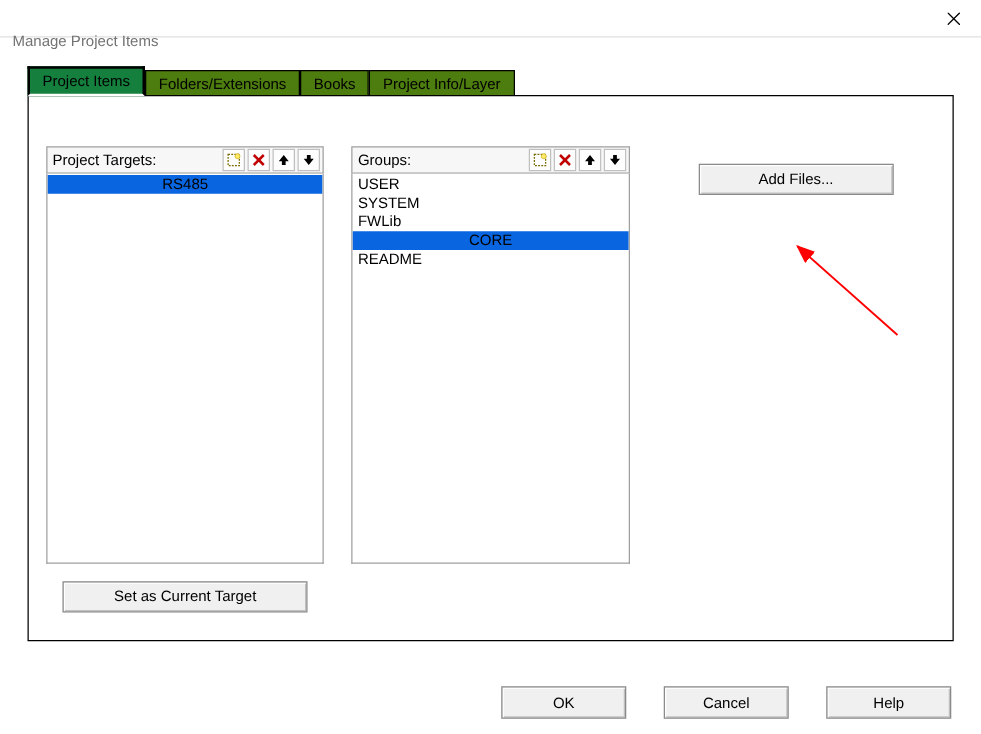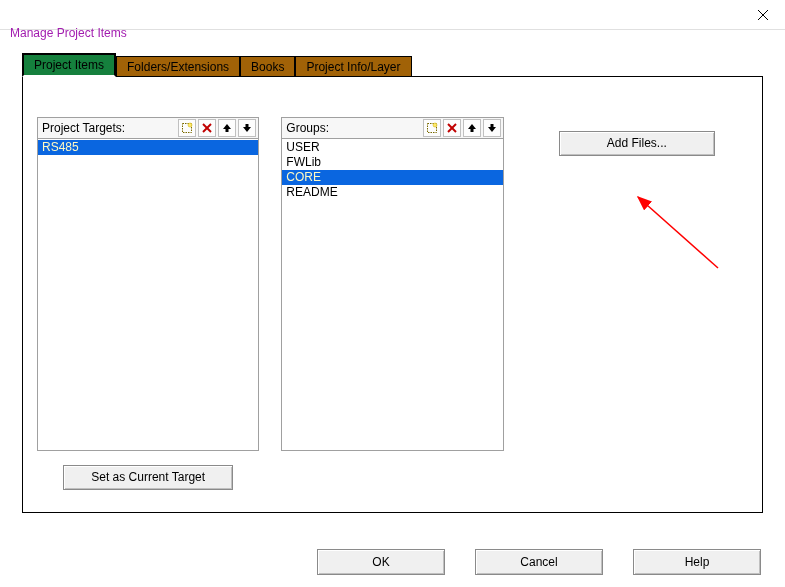--- a/index.html
+++ b/index.html
@@ -17,21 +17,21 @@
   
   .titlebar {
     height: 30px;
     display: flex;
     align-items: center;
     justify-content: space-between;
     padding: 0 0 0 10px;
     border-bottom: 1px solid #e0e0e0;
     background: #fff;
   }
-  .title-text { font-size: 12px; color: #a21caf; margin-top: 36px; }
+  .title-text { font-size: 12px; color: #737373; margin-top: 36px; }
   .close-btn {
     width: 44px;
     height: 29px;
     display: flex;
     align-items: center;
     justify-content: center;
     color: #000;
   }
   .close-btn svg { width: 10px; height: 10px; }
 
@@ -39,21 +39,21 @@
   .tabstrip {
     display: flex;
     align-items: flex-end;
     padding: 24px 22px 0 22px;
     height: 46px;
   }
   .tab {
     border: 1px solid #000;
     border-bottom: none;
     padding: 3px 10px 3px 10px;
-    background: #a16207;
+    background: #4d7c0f;
     position: relative;
     top: 1px;
     margin-right: 0px;
   }
   .tab.active {
     background: #15803d;
     border: 2px solid #000;
     border-bottom: 2px solid #fff;
     z-index: 2;
     font-weight: normal;
@@ -114,57 +114,58 @@
   .list-item {
     padding: 0 4px;
     line-height: 15px;
     height: 15px;
     font-size: 12px;
     white-space: nowrap;
     overflow: hidden;
   }
   .list-item.selected {
     background: #0a66e0;
-    color: #fef9c3;
+    color: #000000;
+    text-align: center;
   }
 
   .panel-bottom {
     margin-top: 14px;
     display: flex;
     justify-content: center;
   }
   .wide-btn {
     border: 1px solid #8a8a8a;
     background: #f0f0f0;
     box-shadow: inset 1px 1px 0 #fff, inset -1px -1px 0 #c0c0c0;
     height: 25px;
     line-height: 23px;
     text-align: center;
-    width: 170px;
+    width: 196px;
     font-size: 12px;
     font-family: inherit;
     padding: 0;
   }
   .panel.files .panel-bottom .wide-btn { width: 156px; }
 
   
   .dialog-buttons {
     position: absolute;
     left: 0; right: 0;
     bottom: 12px;
     display: flex;
     justify-content: flex-end;
     gap: 30px;
     padding-right: 24px;
   }
   .dlg-btn {
     border: 1px solid #8a8a8a;
     background: #f0f0f0;
     box-shadow: inset 1px 1px 0 #fff, inset -1px -1px 0 #c0c0c0;
-    width: 128px;
+    width: 100px;
     height: 26px;
     line-height: 24px;
     text-align: center;
     font-size: 12px;
     font-family: inherit;
     padding: 0;
   }
 
   
   .arrow-overlay {
@@ -256,20 +257,21 @@
           </button>
           <button class="tool-btn">
             <svg viewBox="0 0 12 12">
               <path d="M6 10 L2 5 L4.5 5 L4.5 2 L7.5 2 L7.5 5 L10 5 Z" fill="#000"></path>
             </svg>
           </button>
         </div>
       </div>
       <div class="listbox" id="groups-list">
           <div class="list-item">USER</div>
+          <div class="list-item">SYSTEM</div>
           <div class="list-item">FWLib</div>
           <div class="list-item selected">CORE</div>
           <div class="list-item">README</div>
         </div>
       <div class="panel-bottom">
         
       </div>
     </div>
 
     <div class="panel files">

